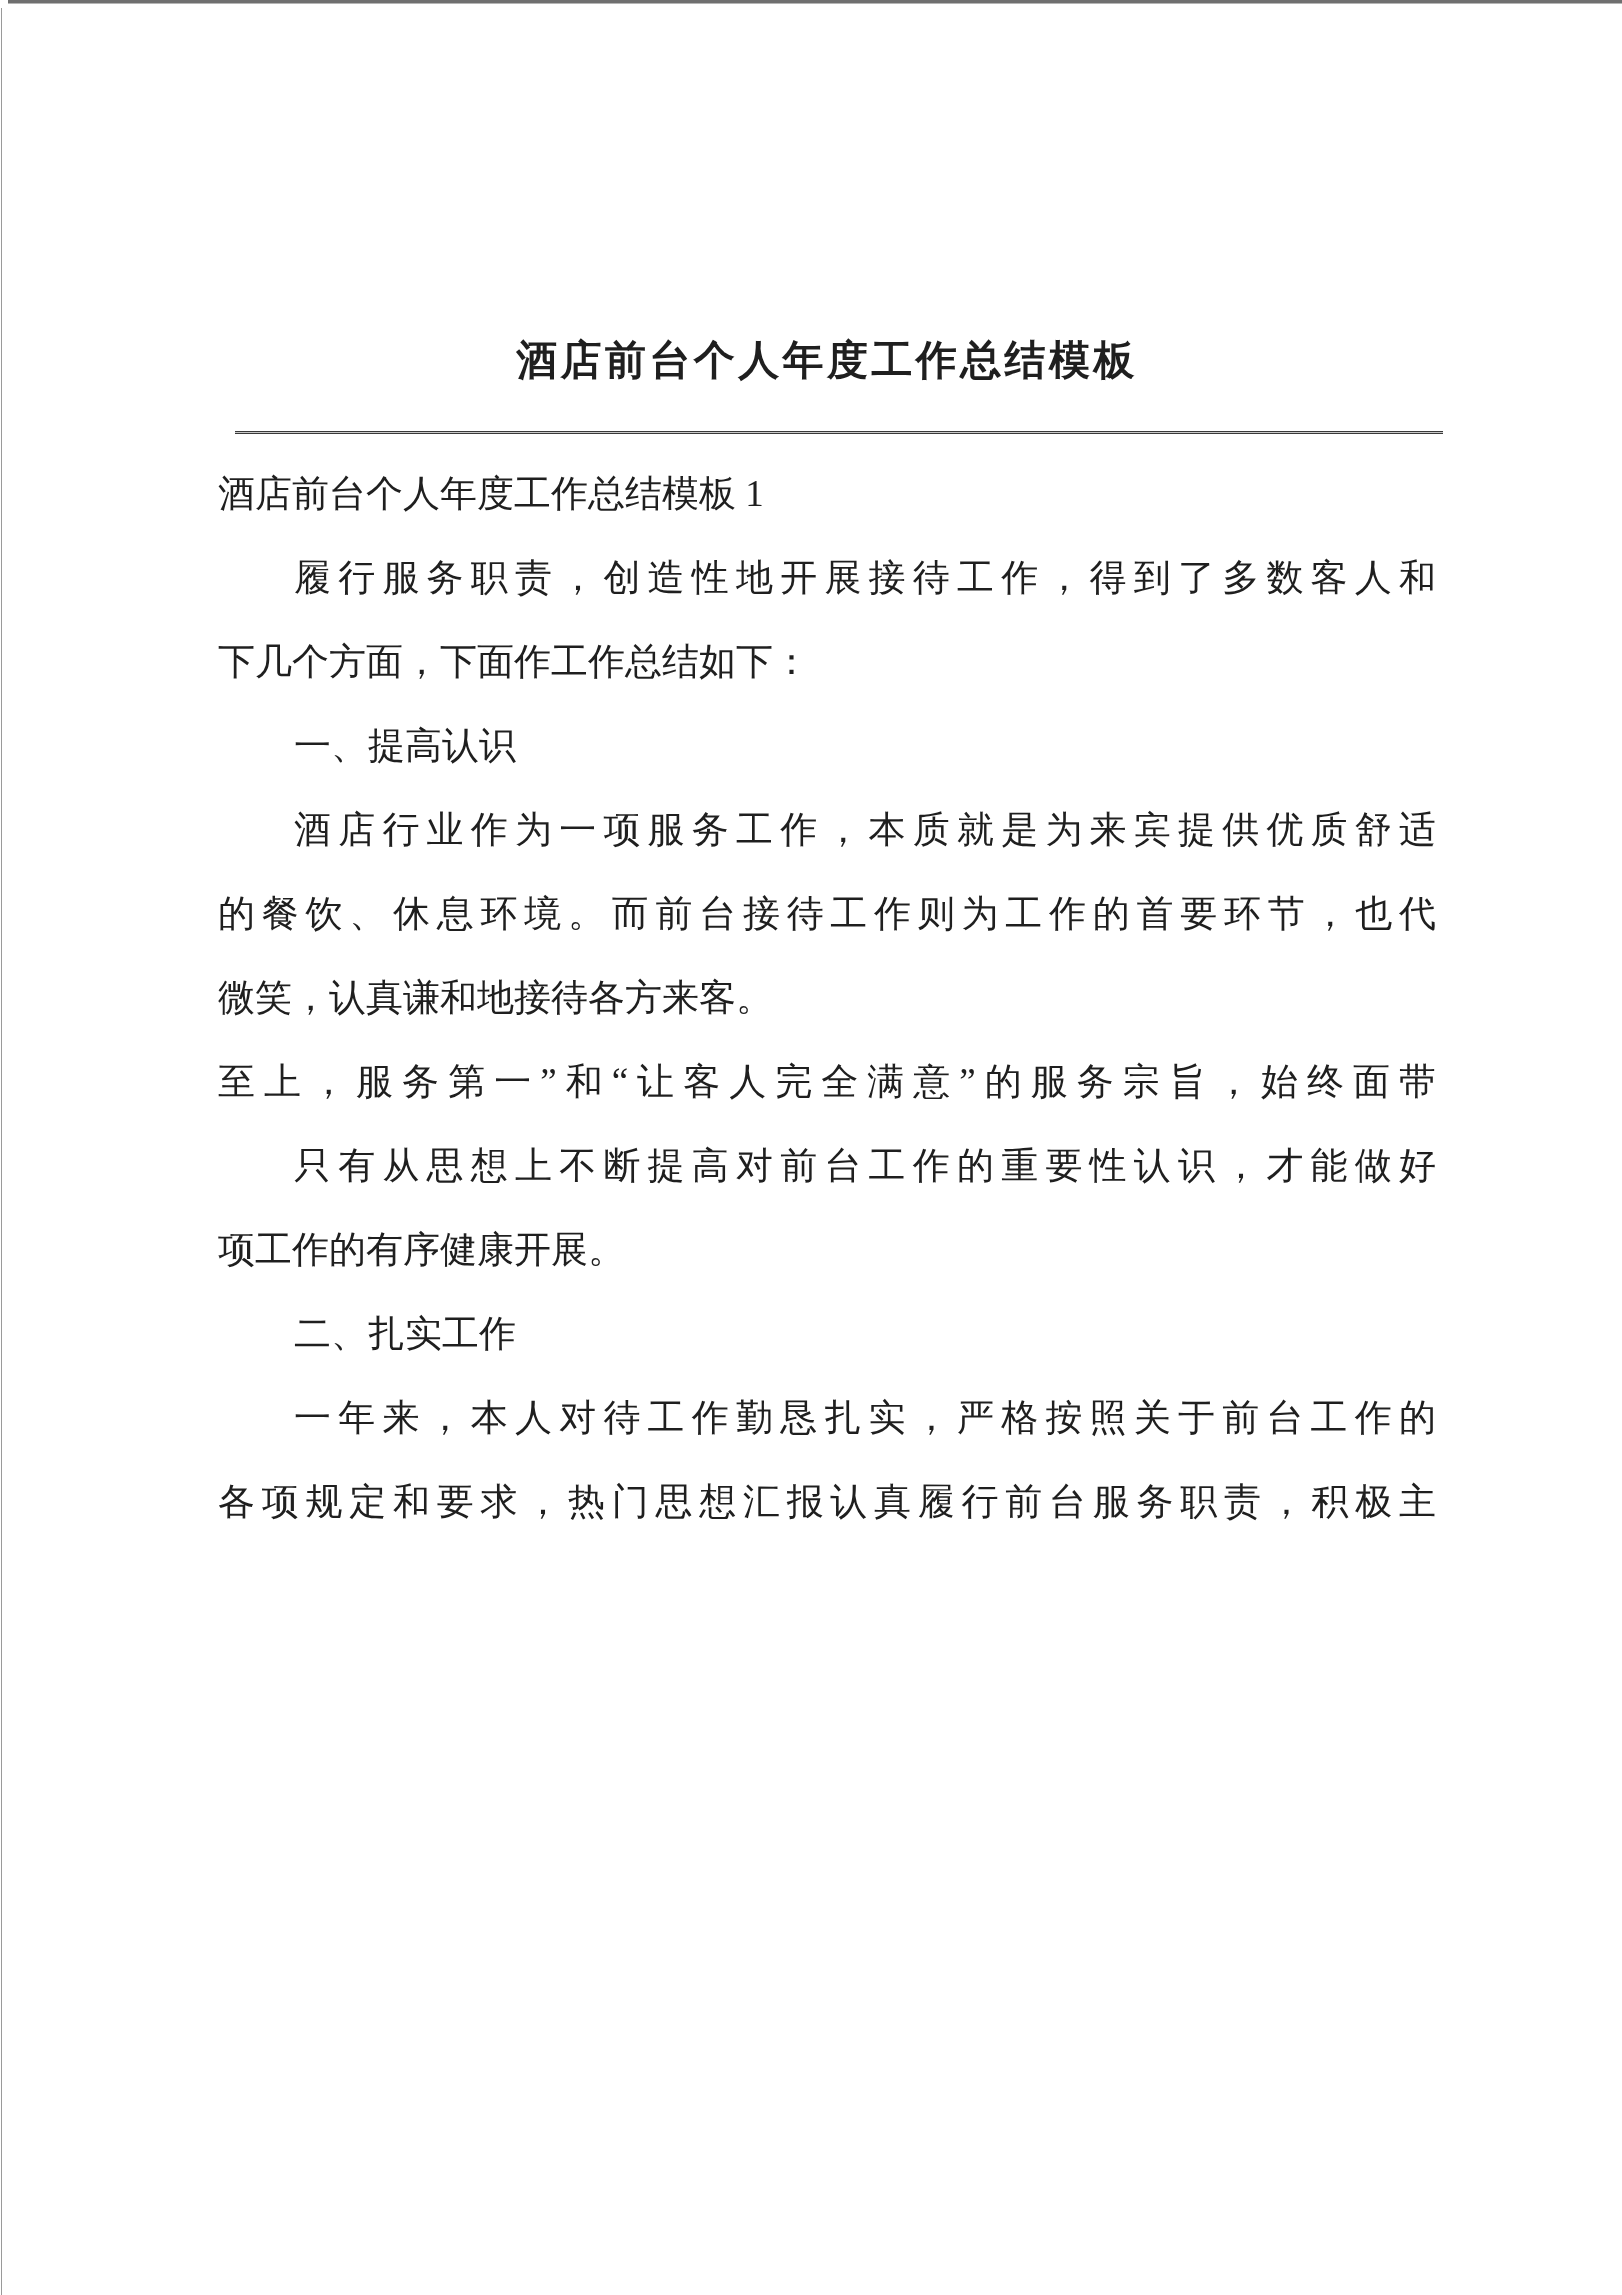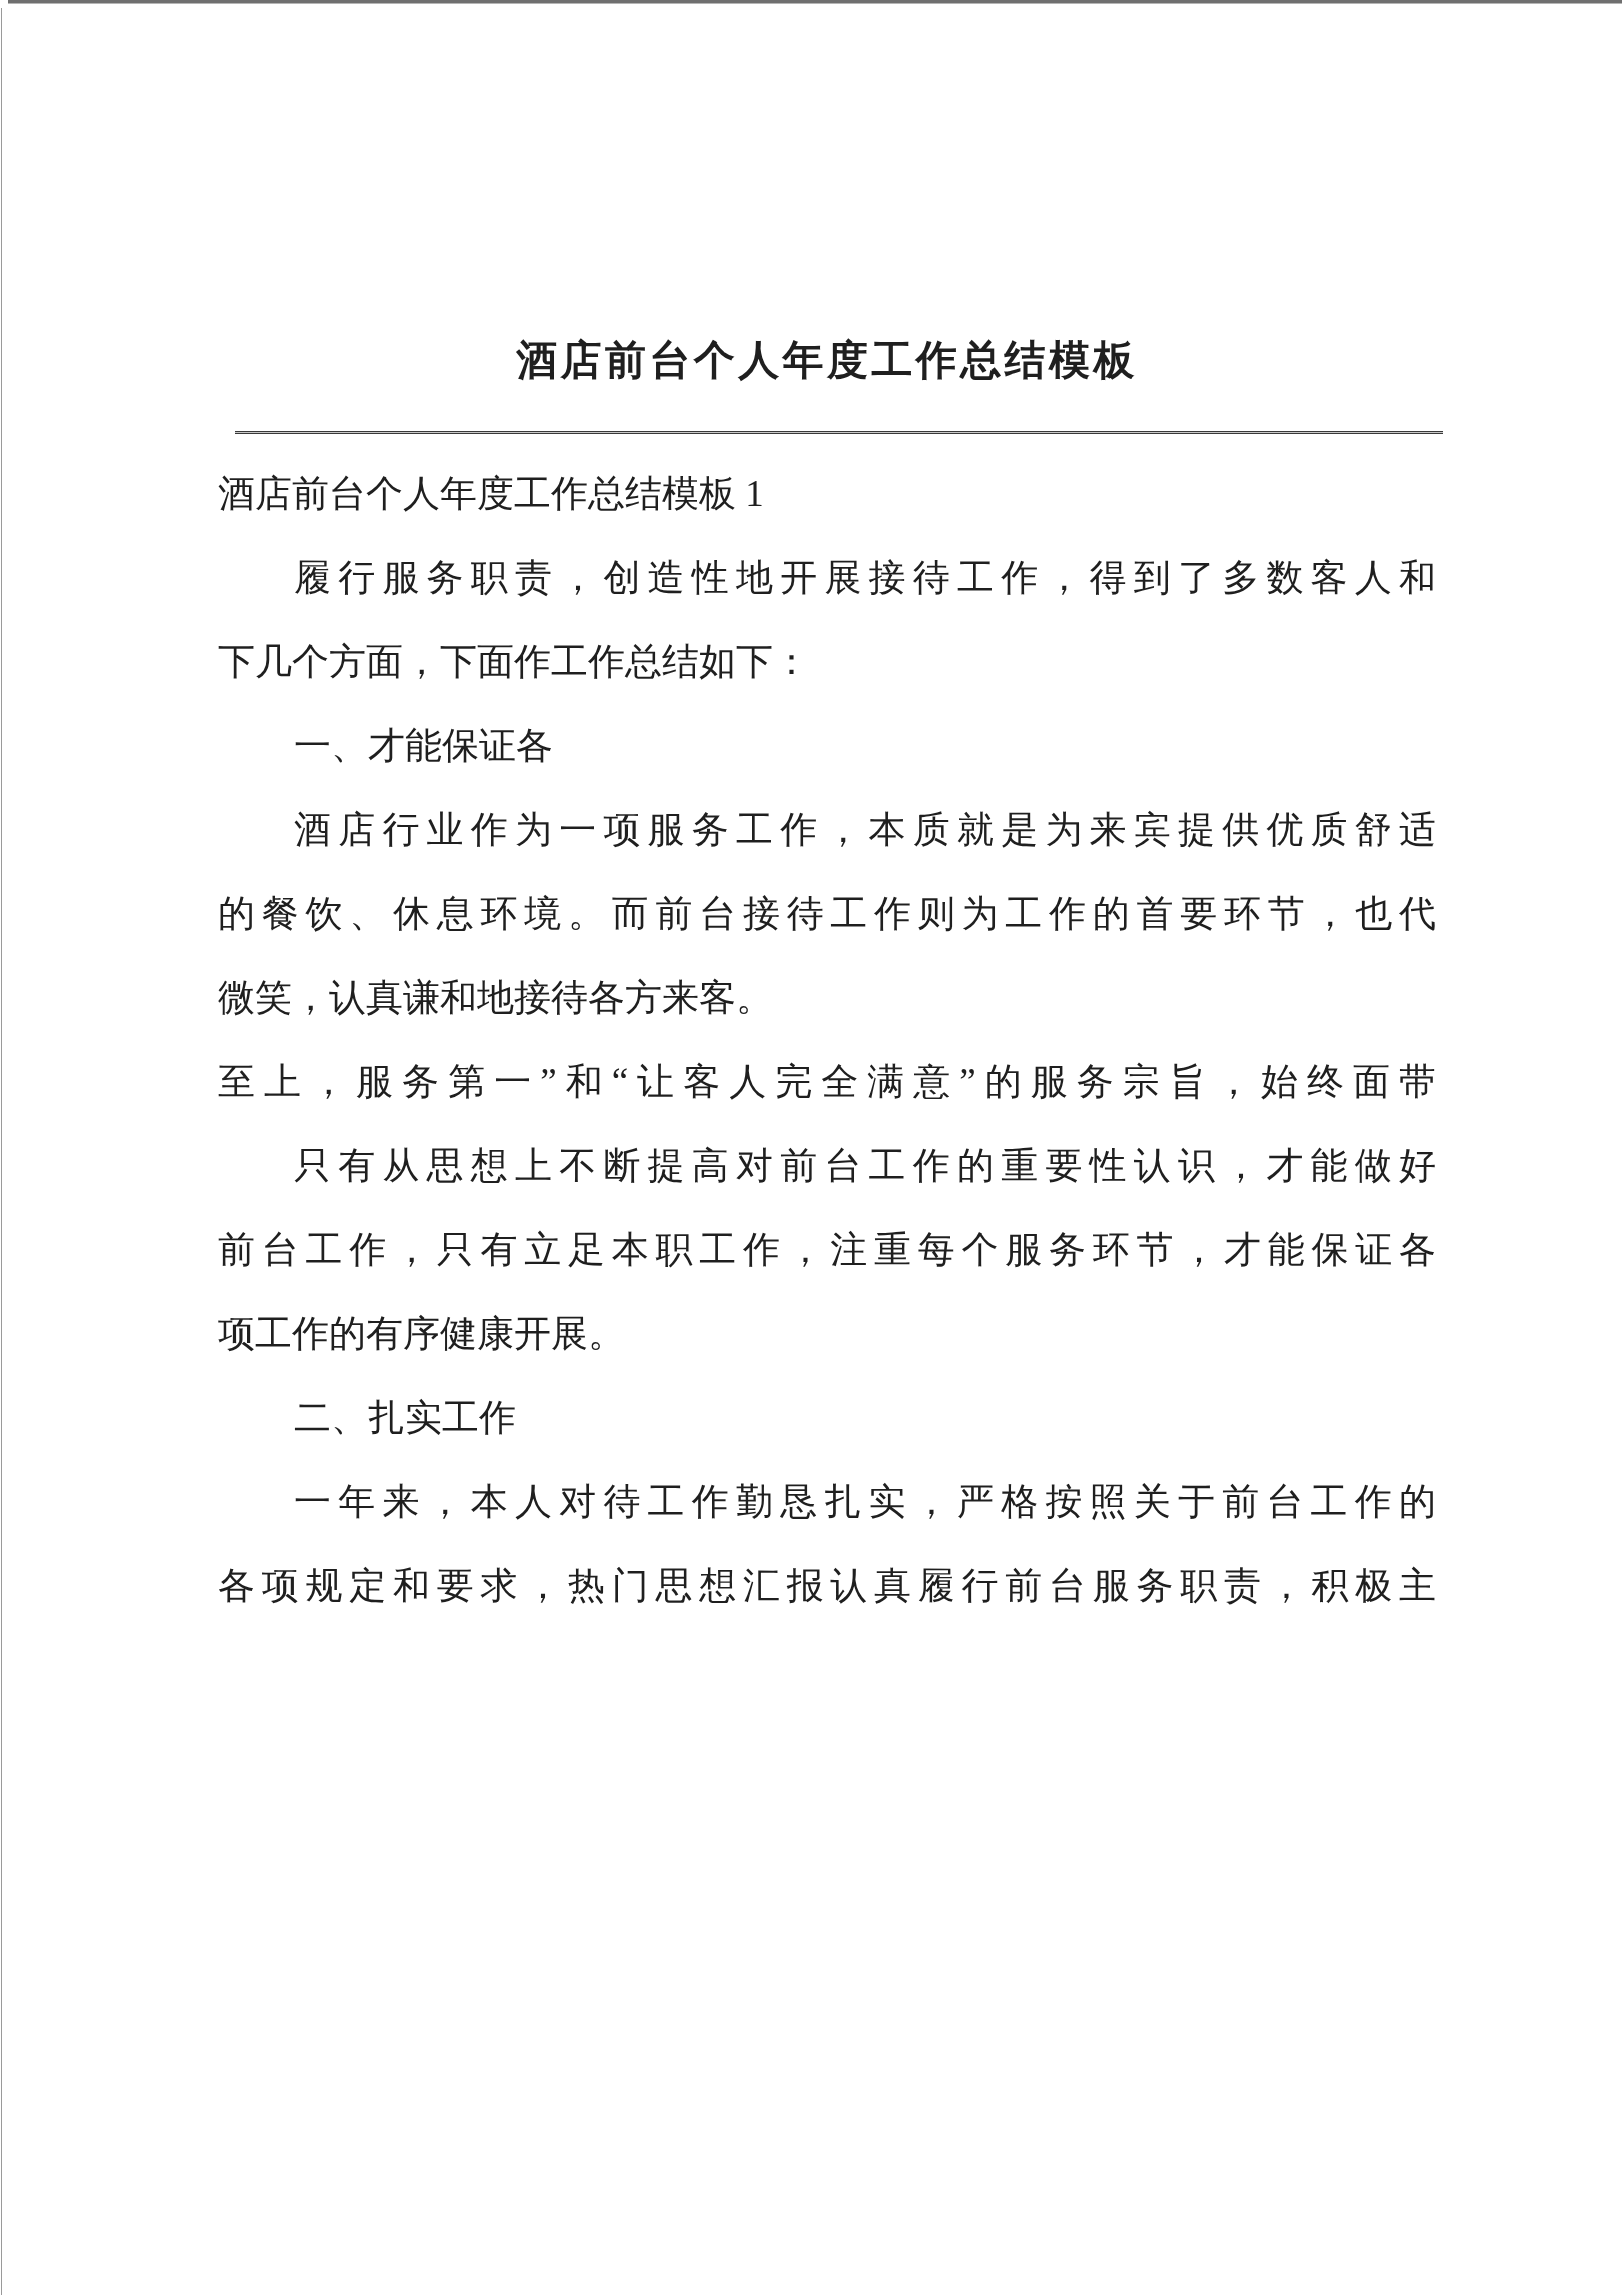--- a/index.html
+++ b/index.html
@@ -76,27 +76,26 @@
 
   <h1 class="doc-title">酒店前台个人年度工作总结模板</h1>
 
   <div class="title-separator"></div>
 
   <div class="doc-body">
     <div class="line">酒店前台个人年度工作总结模板 1</div>
     <div>
         <div class="line indent fill">履行服务职责，创造性地开展接待工作，得到了多数客人和</div>
         <div class="line">下几个方面，下面作工作总结如下：</div>
-        <div class="line indent">一、才能保证各</div>
+        <div class="line indent">一、提高认识</div>
         <div class="line indent fill">酒店行业作为一项服务工作，本质就是为来宾提供优质舒适</div>
         <div class="line fill">的餐饮、休息环境。而前台接待工作则为工作的首要环节，也代</div>
         <div class="line">微笑，认真谦和地接待各方来客。</div>
         <div class="line fill">至上，服务第一”和“让客人完全满意”的服务宗旨，始终面带</div>
         <div class="line indent fill">只有从思想上不断提高对前台工作的重要性认识，才能做好</div>
-        <div class="line fill">前台工作，只有立足本职工作，注重每个服务环节，才能保证各</div>
         <div class="line">项工作的有序健康开展。</div>
         <div class="line indent">二、扎实工作</div>
         <div class="line indent fill">一年来，本人对待工作勤恳扎实，严格按照关于前台工作的</div>
         <div class="line fill">各项规定和要求，热门思想汇报认真履行前台服务职责，积极主</div>
       </div>
   </div>
 </div>
 
 
 </body></html>

